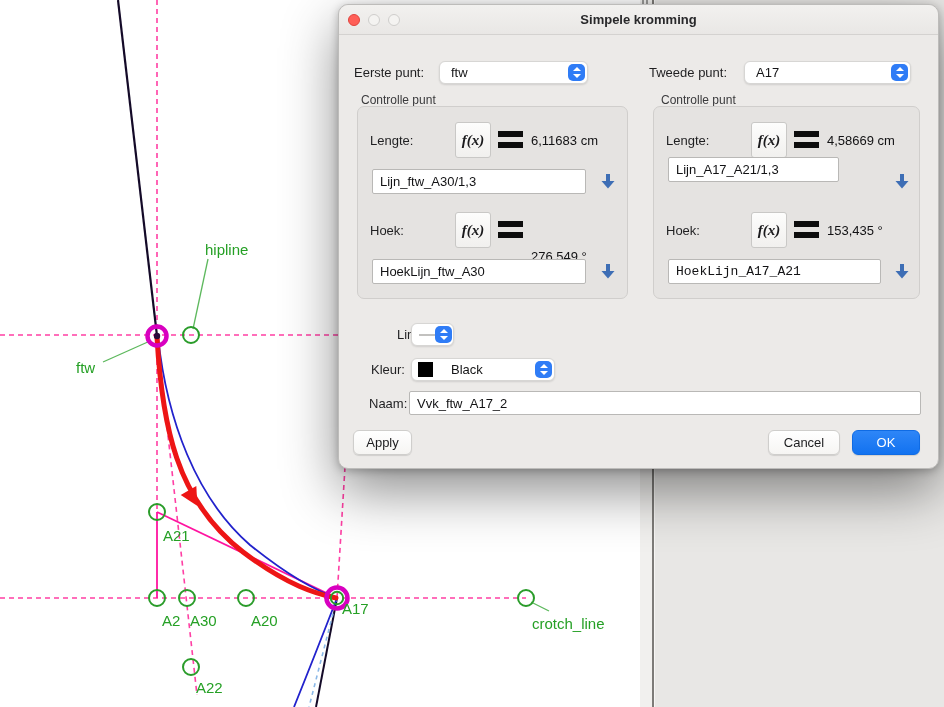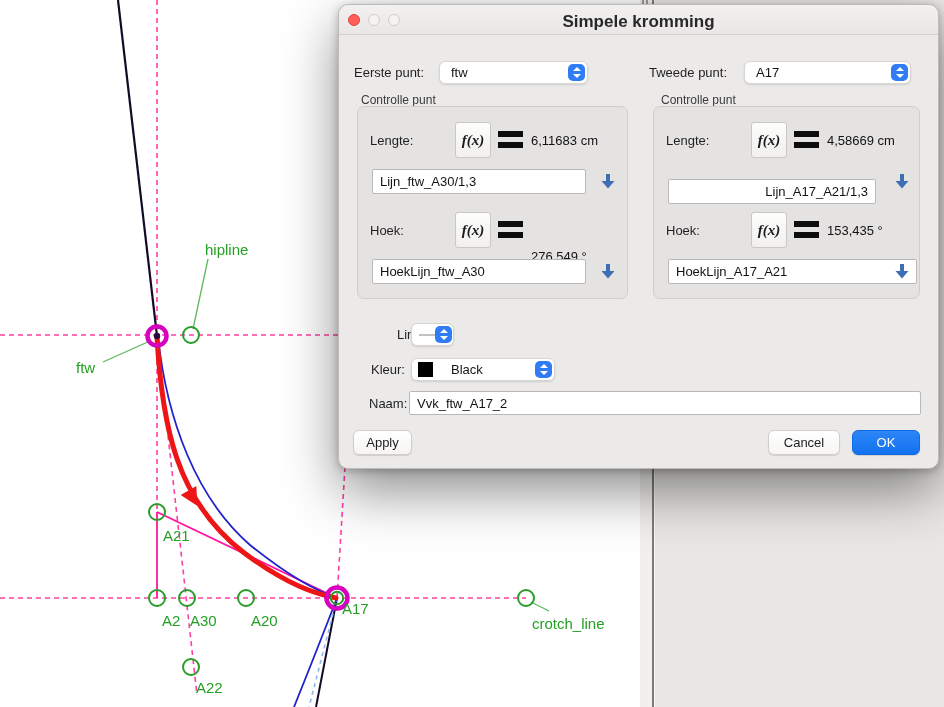--- a/index.html
+++ b/index.html
@@ -16,21 +16,21 @@
   svg.plot{position:absolute;left:0;top:0;z-index:1;}
 
   
   .dialog{position:absolute;left:338px;top:4px;width:599px;height:463px;z-index:10;
           background:#eceae8;border-radius:10px;border:1px solid #bdbcba;
           box-shadow:0 22px 55px rgba(0,0,0,.45),0 2px 8px rgba(0,0,0,.25);
           color:#1f1f21;font-size:13px;}
   .titlebar{position:absolute;left:0;top:0;right:0;height:29px;
             border-bottom:1px solid #d4d2d0;border-radius:10px 10px 0 0;
             background:linear-gradient(#f2f1ef,#e9e7e5);}
-  .title{position:absolute;left:0;right:0;top:7px;text-align:center;font-weight:bold;font-size:17px;color:#28282a;}
+  .title{position:absolute;left:0;right:0;top:7px;text-align:center;font-weight:bold;font-size:13px;color:#28282a;}
   .light{position:absolute;top:9px;width:12px;height:12px;border-radius:50%;box-sizing:border-box;}
   .light.close{left:9px;background:#ff5f57;border:1px solid #e0443e;}
   .light.min{left:29px;background:#f4f3f1;border:1px solid #cfcecc;}
   .light.max{left:49px;background:#f4f3f1;border:1px solid #cfcecc;}
 
   .lbl{position:absolute;white-space:nowrap;}
   .group-lbl{position:absolute;font-size:12px;color:#3a3a3c;}
   .groupbox{position:absolute;width:269px;height:191px;top:101px;background:#e5e3e1;
             border:1px solid #d0cecc;border-radius:7px;}
 
@@ -172,33 +172,33 @@
 
     <div class="group-lbl" style="left:322px;top:88px;">Controlle punt</div>
     <div class="groupbox" style="left:314px;width:265px;">
       <div class="lbl" style="left:12px;top:26px;">Lengte:</div>
       <div class="fx-btn" style="left:97px;top:15px;">f(x)</div>
       <div class="equals" style="left:140px;top:23px;">
           <i></i>
           <i></i>
         </div>
       <div class="meas" style="left:173px;top:26px;">4,58669 cm</div>
-      <input class="ffield" style="left: 14px; top: 72px; width: 208px; text-align: right;" readonly="" value="Lijn_A17_A21/1,3">
+      <input class="ffield" style="left: 14px; top: 50px; width: 171px;" readonly="" value="Lijn_A17_A21/1,3">
       <svg class="dn-arrow" style="left:241px;top:66px;" viewBox="0 0 14 16">
           <rect x="5" y="1" width="4" height="8" fill="#3e6eb5"></rect>
           <polygon points="0.5,8 13.5,8 7,15.5" fill="#3e6eb5"></polygon>
         </svg>
       <div class="lbl" style="left:12px;top:116px;">Hoek:</div>
       <div class="fx-btn" style="left:97px;top:105px;">f(x)</div>
       <div class="equals" style="left:140px;top:113px;">
           <i></i>
           <i></i>
         </div>
       <div class="meas" style="left:173px;top:116px;">153,435 °</div>
-      <input class="ffield" style="left: 14px; top: 152px; width: 249px;" readonly="" value="HoekLijn_A17_A21">
+      <input class="ffield" style="left: 14px; top: 152px; width: 213px; font-family: Liberation Mono, monospace;" readonly="" value="HoekLijn_A17_A21">
       <svg class="dn-arrow" style="left:241px;top:156px;" viewBox="0 0 14 16">
           <rect x="5" y="1" width="4" height="8" fill="#3e6eb5"></rect>
           <polygon points="0.5,8 13.5,8 7,15.5" fill="#3e6eb5"></polygon>
         </svg>
     </div>
 
     <div class="lbl" style="left:22px;top:322px;margin-left:36px;">Linetype:</div>
     <div class="combo" style="left:72px;top:318px;width:43px;">
       <span class="line-sample"></span>
       <span style="flex:1"></span>

